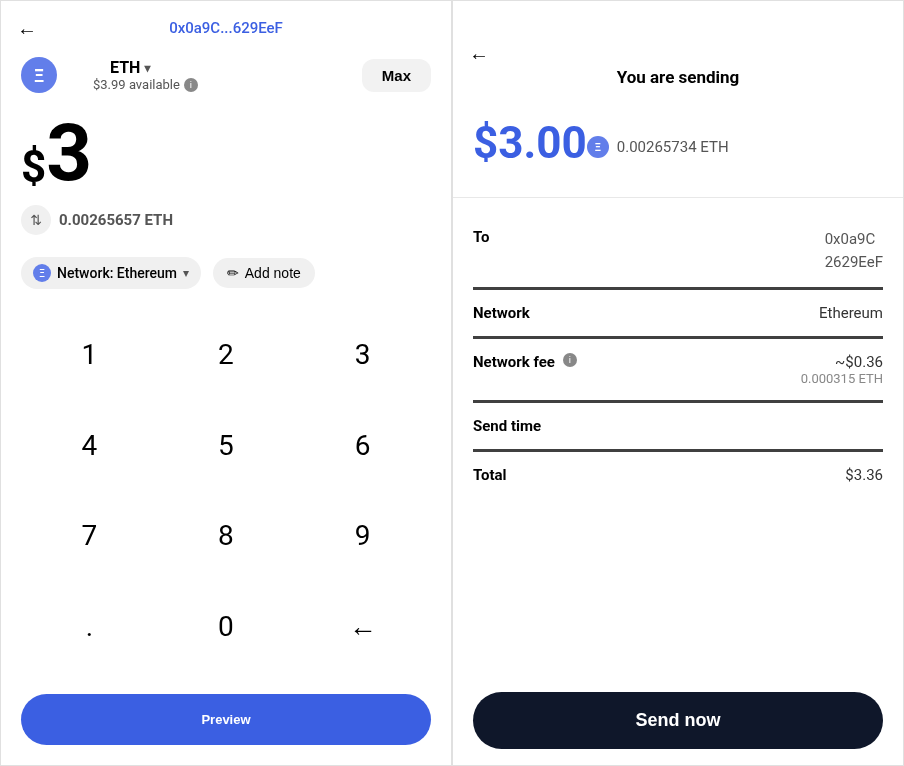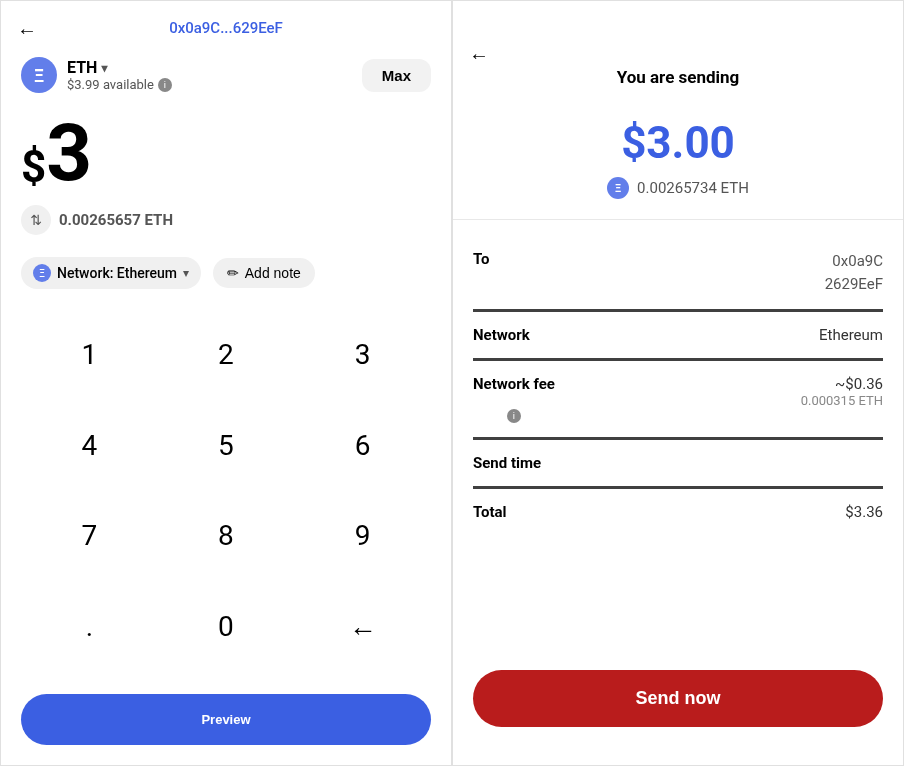--- a/index.html
+++ b/index.html
@@ -75,27 +75,29 @@
       color: white;
       font-size: 18px;
       font-weight: bold;
     }
     .token-name-row {
       display: flex;
       align-items: center;
       gap: 4px;
       font-size: 16px;
       font-weight: 700;
+      margin-left: 43px;
     }
     .token-available {
       font-size: 13px;
       color: #555;
       display: flex;
       align-items: center;
       gap: 4px;
+      margin-left: 26px;
     }
     .info-icon {
       width: 14px;
       height: 14px;
       background: #888;
       border-radius: 50%;
       display: inline-flex;
       align-items: center;
       justify-content: center;
       color: white;
@@ -247,21 +249,21 @@
       position: relative;
     }
     .right-title {
       font-size: 17px;
       font-weight: 700;
       margin-top: 48px;
     }
 
     .sending-amount-section {
       display: flex;
-      flex-direction: column;
+      flex-direction: row;
       align-items: center;
       padding: 20px 20px 20px;
       border-bottom: 1px solid #e8e8e8;
     }
     .sending-usd {
       font-size: 44px;
       font-weight: 700;
       color: #3b5fe2;
       margin-bottom: 8px;
     }
@@ -304,45 +306,42 @@
       font-weight: 700;
       color: #000;
     }
     .detail-value {
       font-size: 15px;
       color: #333;
       text-align: right;
     }
     .detail-sublabel {
       display: flex;
-      align-items: center;
-      gap: 16px;
-      flex-direction: column;
+      gap: 8px;
     }
     .to-address {
       font-size: 15px;
       color: #555;
-      text-align: right;
       line-height: 1.5;
     }
     .fee-value {
       text-align: right;
     }
     .fee-primary {
       font-size: 15px;
       color: #333;
     }
     .fee-secondary {
       font-size: 13px;
       color: #888;
     }
 
     .send-now-btn {
-      margin: 12px 20px 38px;
-      background: #b91c1c;
+      margin: 12px 20px 16px;
+      background: #0f172a;
       color: white;
       border: none;
       border-radius: 30px;
       padding: 18px;
       font-size: 18px;
       font-weight: 600;
       cursor: pointer;
       width: calc(100% - 40px);
     }
 

